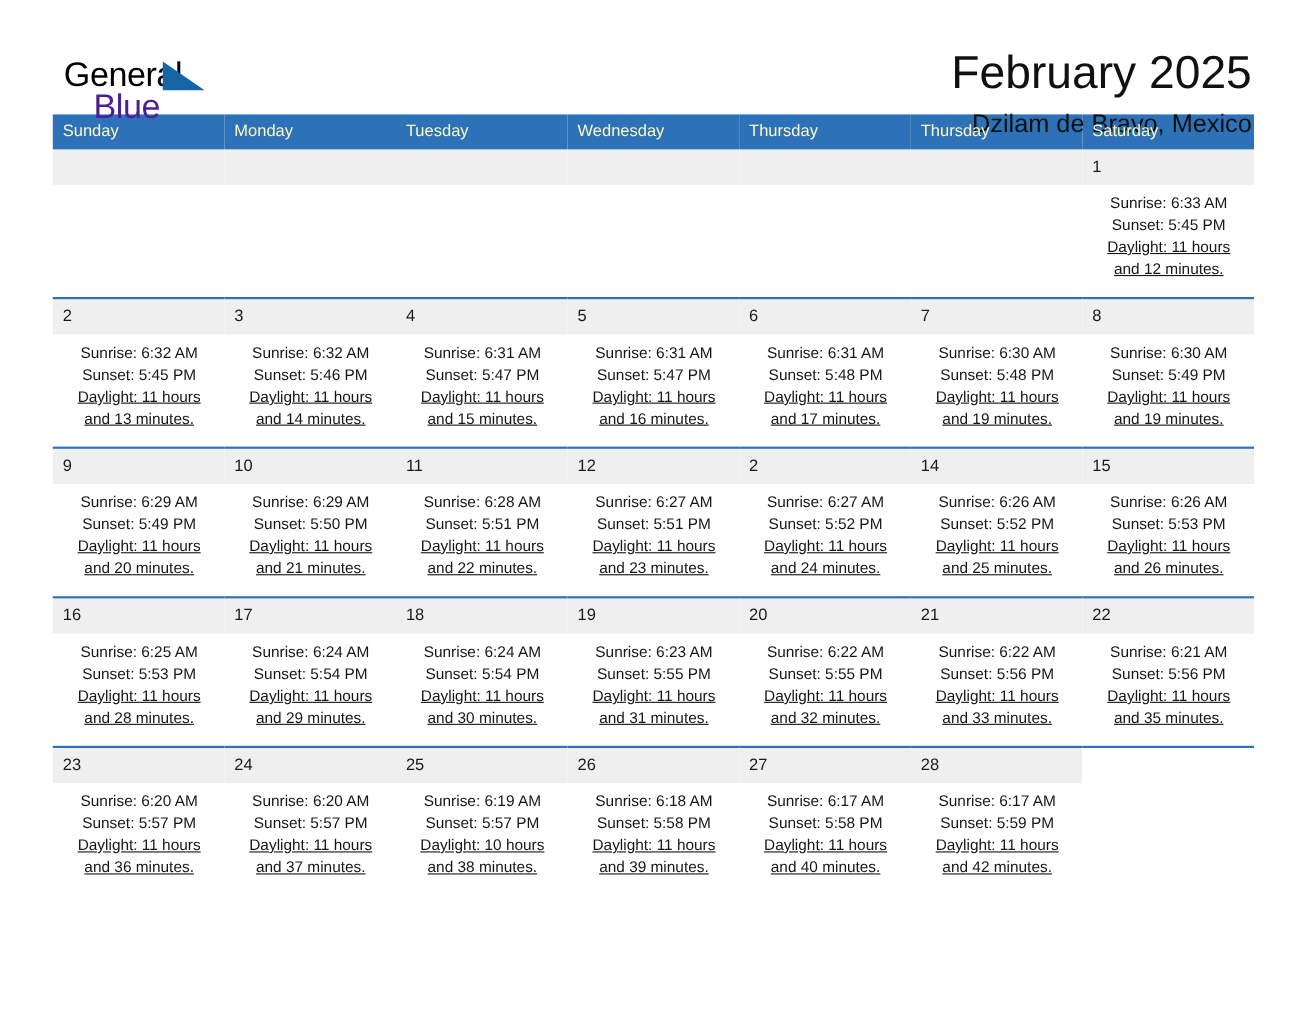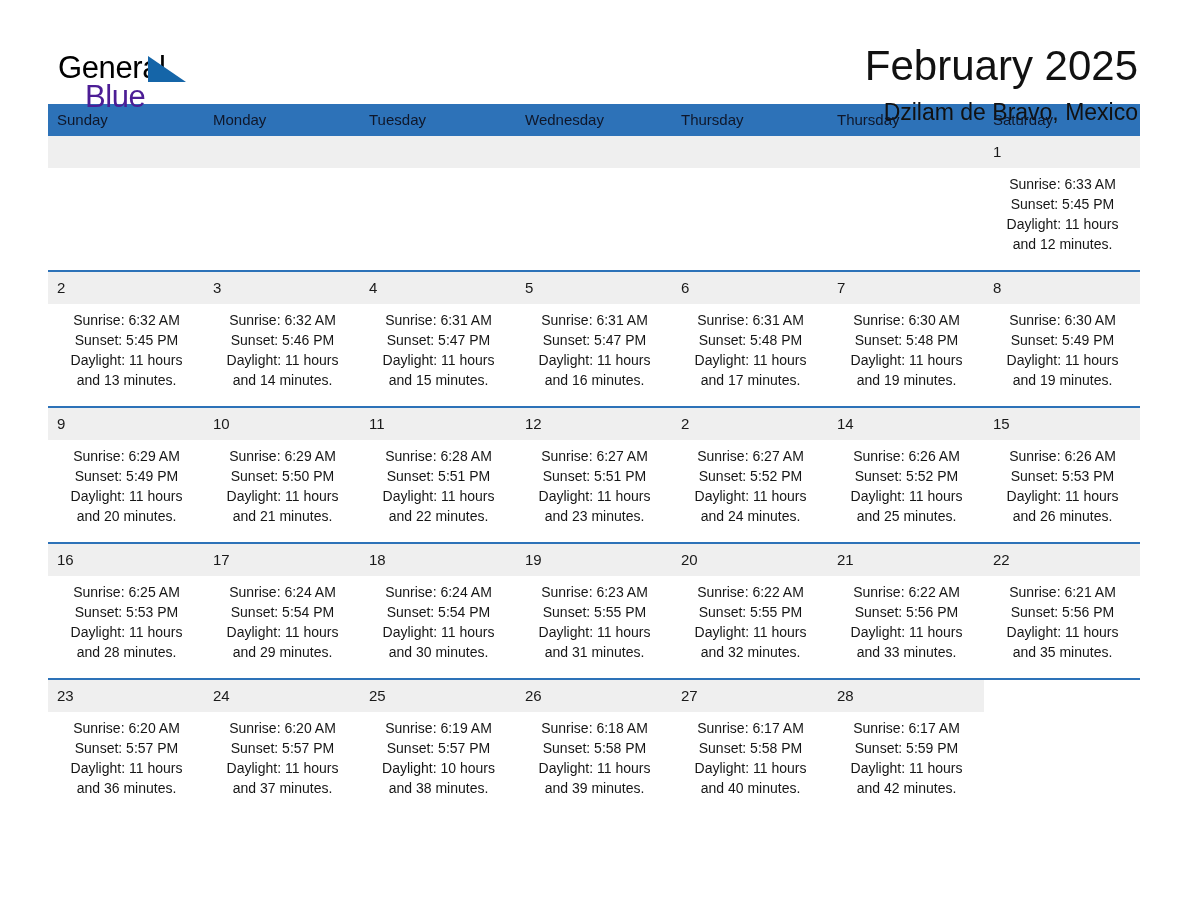--- a/index.html
+++ b/index.html
@@ -87,21 +87,21 @@
   }
 
   
   .calendar {
     width: 1092px;
     border-collapse: collapse;
     table-layout: fixed;
   }
   .calendar .dow {
     background: #2d72b8;
-    color: #0f172a;
+    color: #fef9c3;
     font-size: 15px;
     font-weight: normal;
     text-align: left;
     padding: 7px 0 8px 9px;
     height: 17px;
     border: 0;
   }
   .week-row > td {
     vertical-align: top;
     padding: 0;
@@ -128,20 +128,21 @@
     font-size: 14px;
     line-height: 20px;
     color: #161616;
     text-align: center;
   }
   .cell-body div {
     white-space: nowrap;
   }
   .cell-body .daylight {
     white-space: normal;
+    text-decoration: underline;
   }
   td.blank .daynum {
     background: #efefef;
   }
   td.nodate {
     background: #ffffff;
   }
   td.nodate .daynum { background: #ffffff; }
 </style>
 </head>

